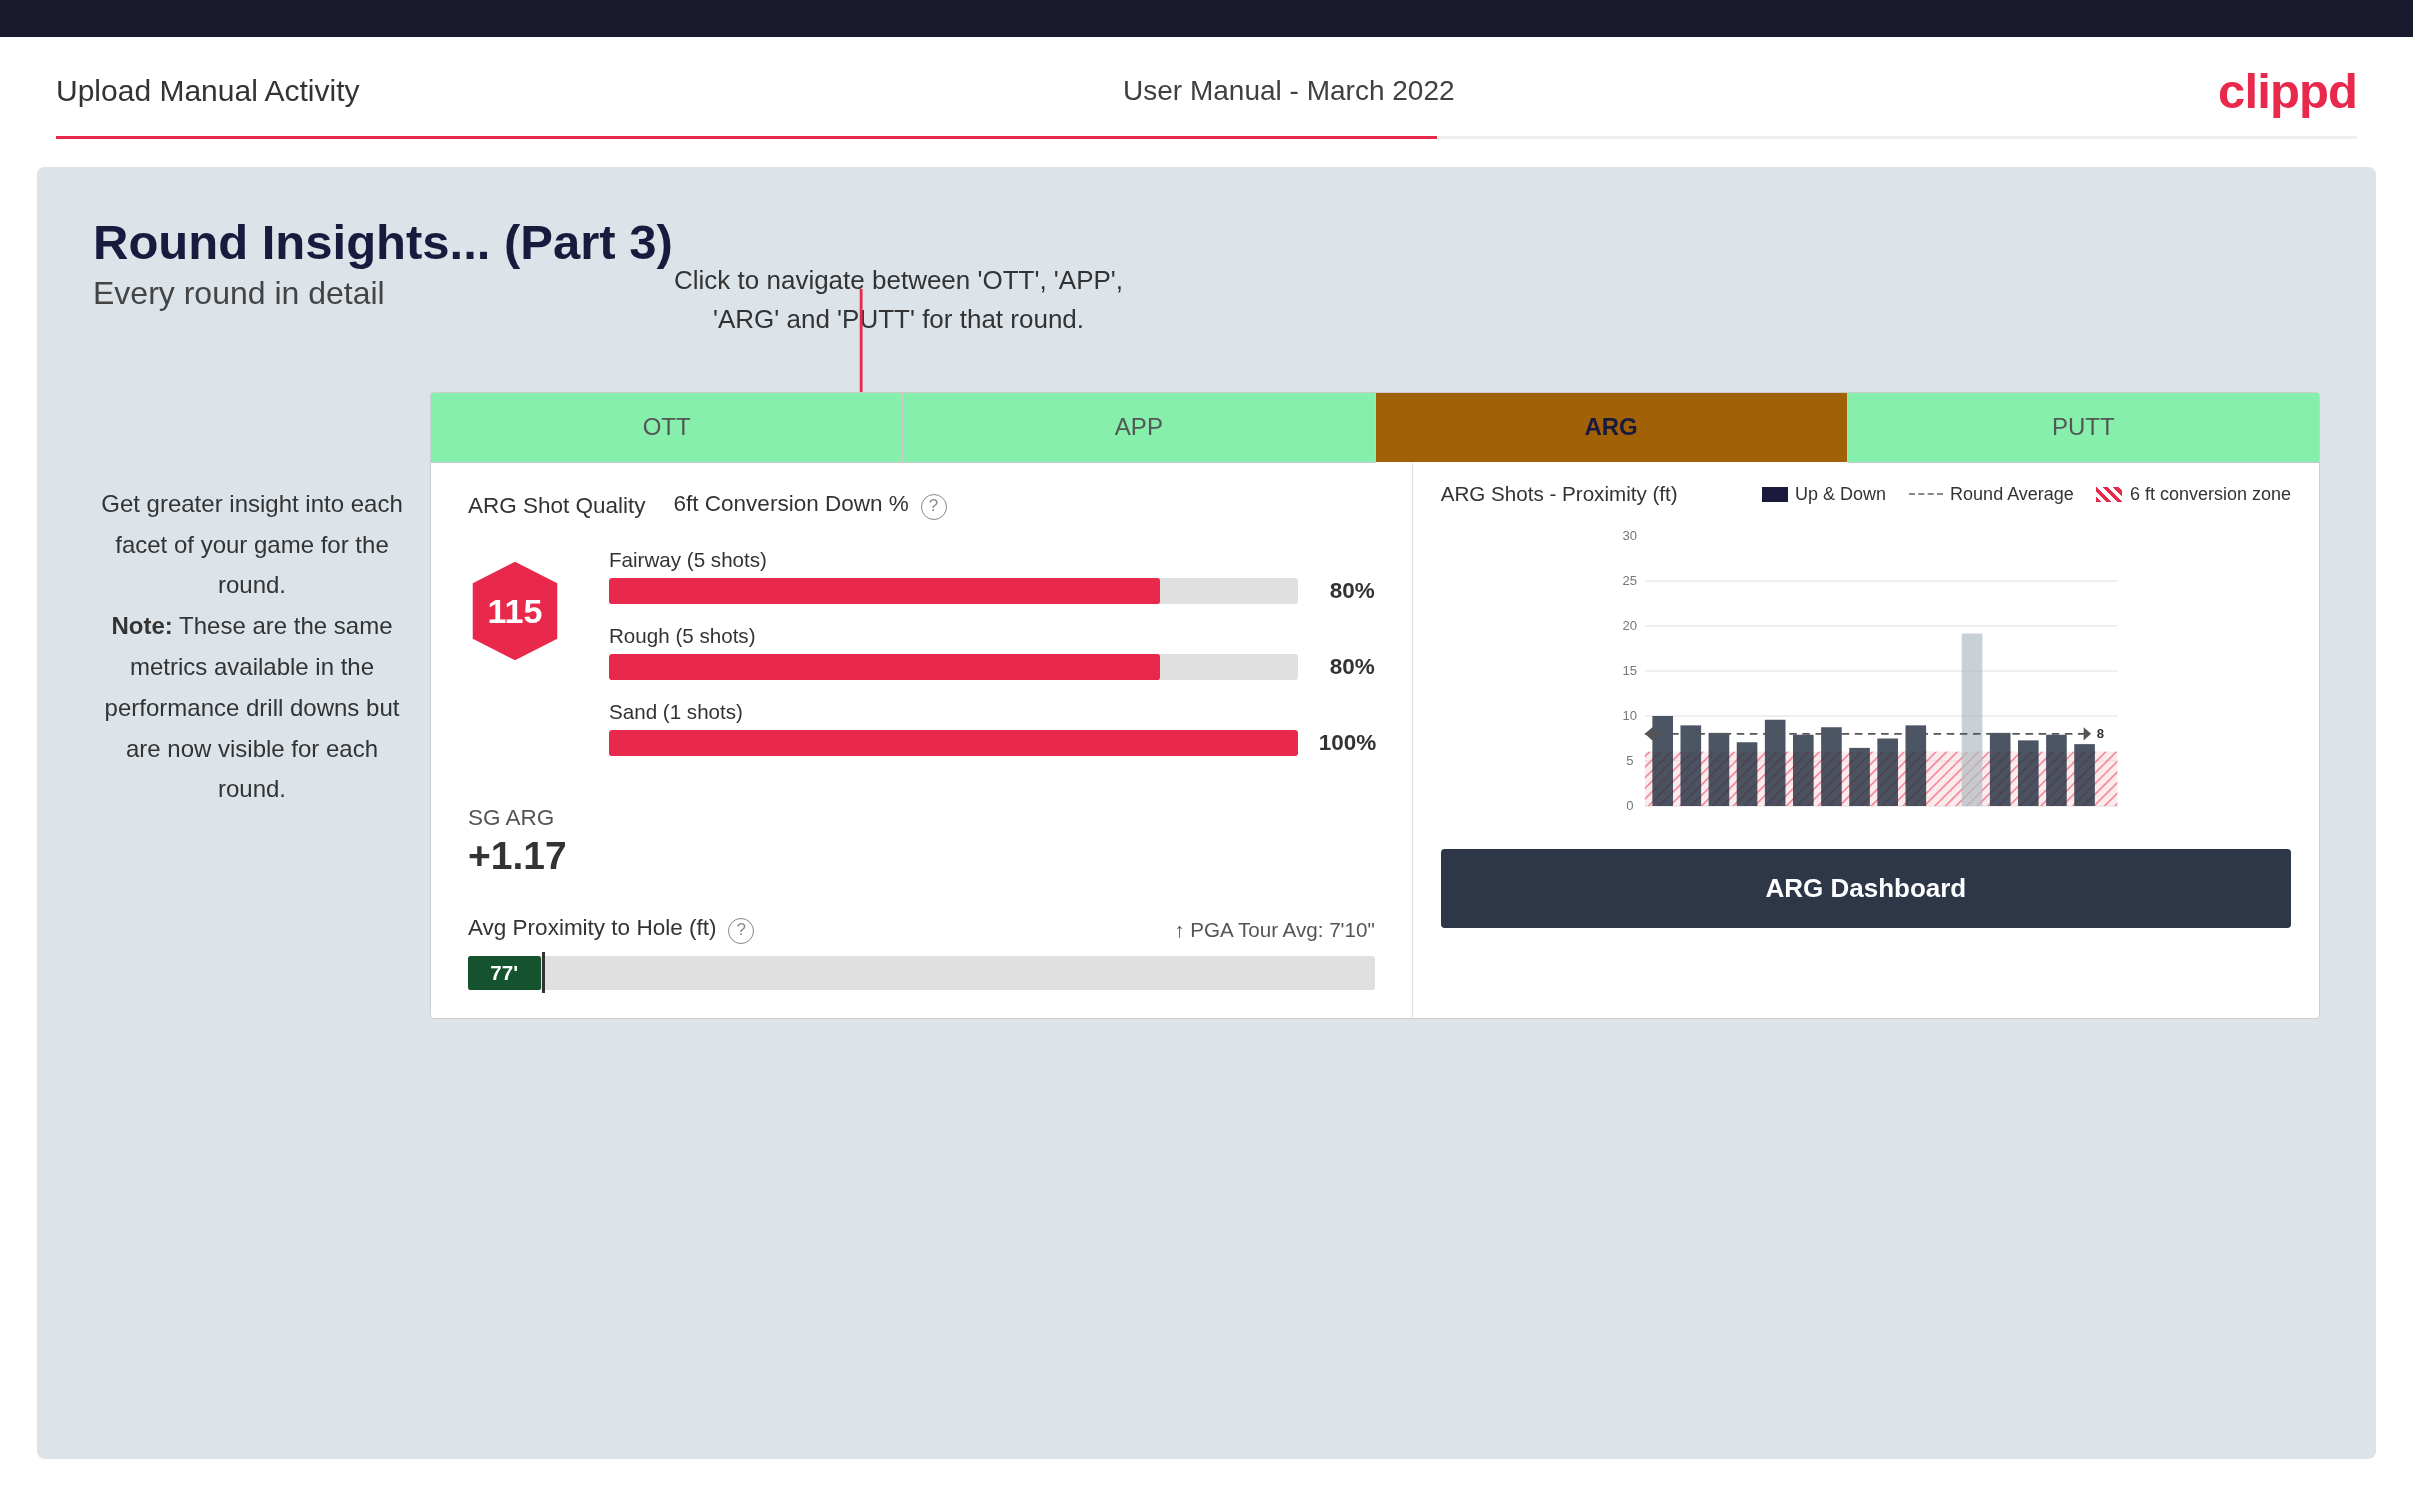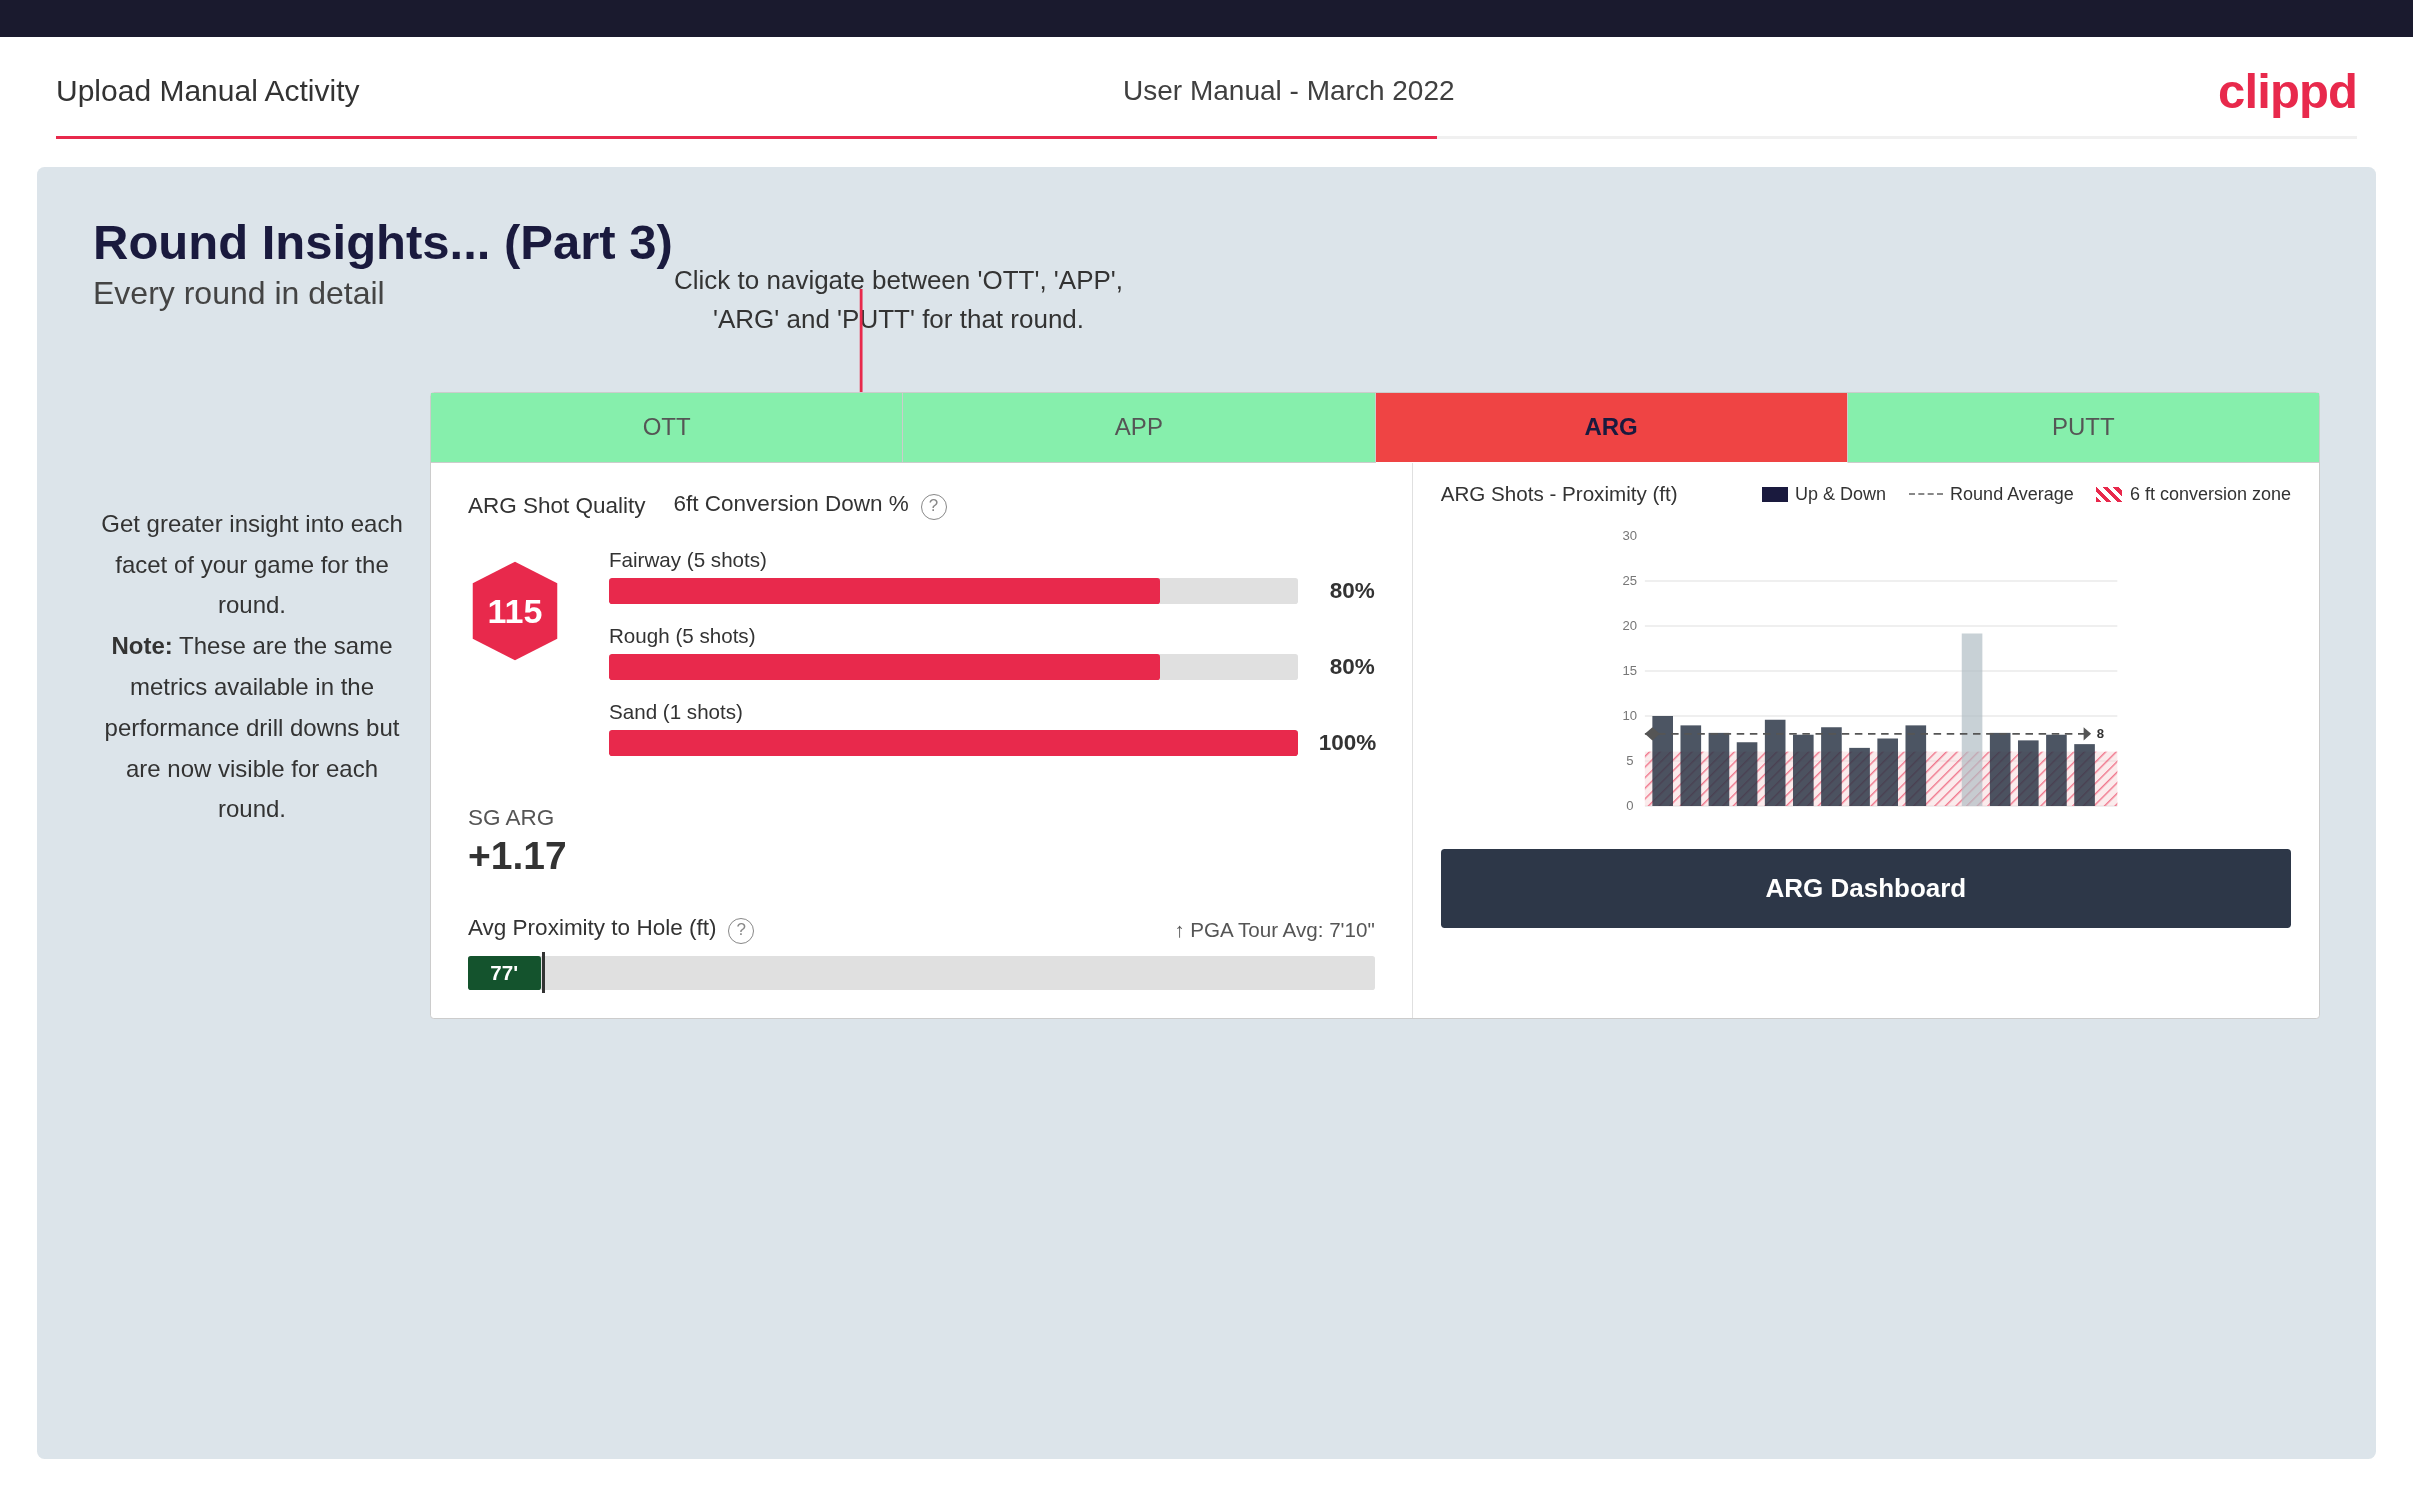--- a/index.html
+++ b/index.html
@@ -66,21 +66,21 @@
       position: absolute;
       top: 94px;
       left: 637px;
       font-size: 26px;
       color: #333;
       text-align: center;
       line-height: 1.5;
     }
     .left-description {
       position: absolute;
-      top: 337px;
+      top: 317px;
       left: 56px;
       width: 318px;
       font-size: 24px;
       color: #333;
       line-height: 1.7;
       text-align: center;
     }
     .left-description strong {
       font-weight: 700;
     }
@@ -103,21 +103,21 @@
       padding: 20.6px 0;
       text-align: center;
       font-size: 24px;
       color: #555;
       cursor: pointer;
       border-right: 0.9px solid #ccc;
       background: #86efac;
     }
     .tab:last-child { border-right: none; }
     .tab.active {
-      background: #ef4444;
+      background: #a16207;
       color: #1a1a3e;
       font-weight: 600;
       border-bottom: 1.9px solid #fff;
       margin-bottom: -0.9px;
     }
     
     .panel-body {
       display: flex;
     }
     .panel-left {

